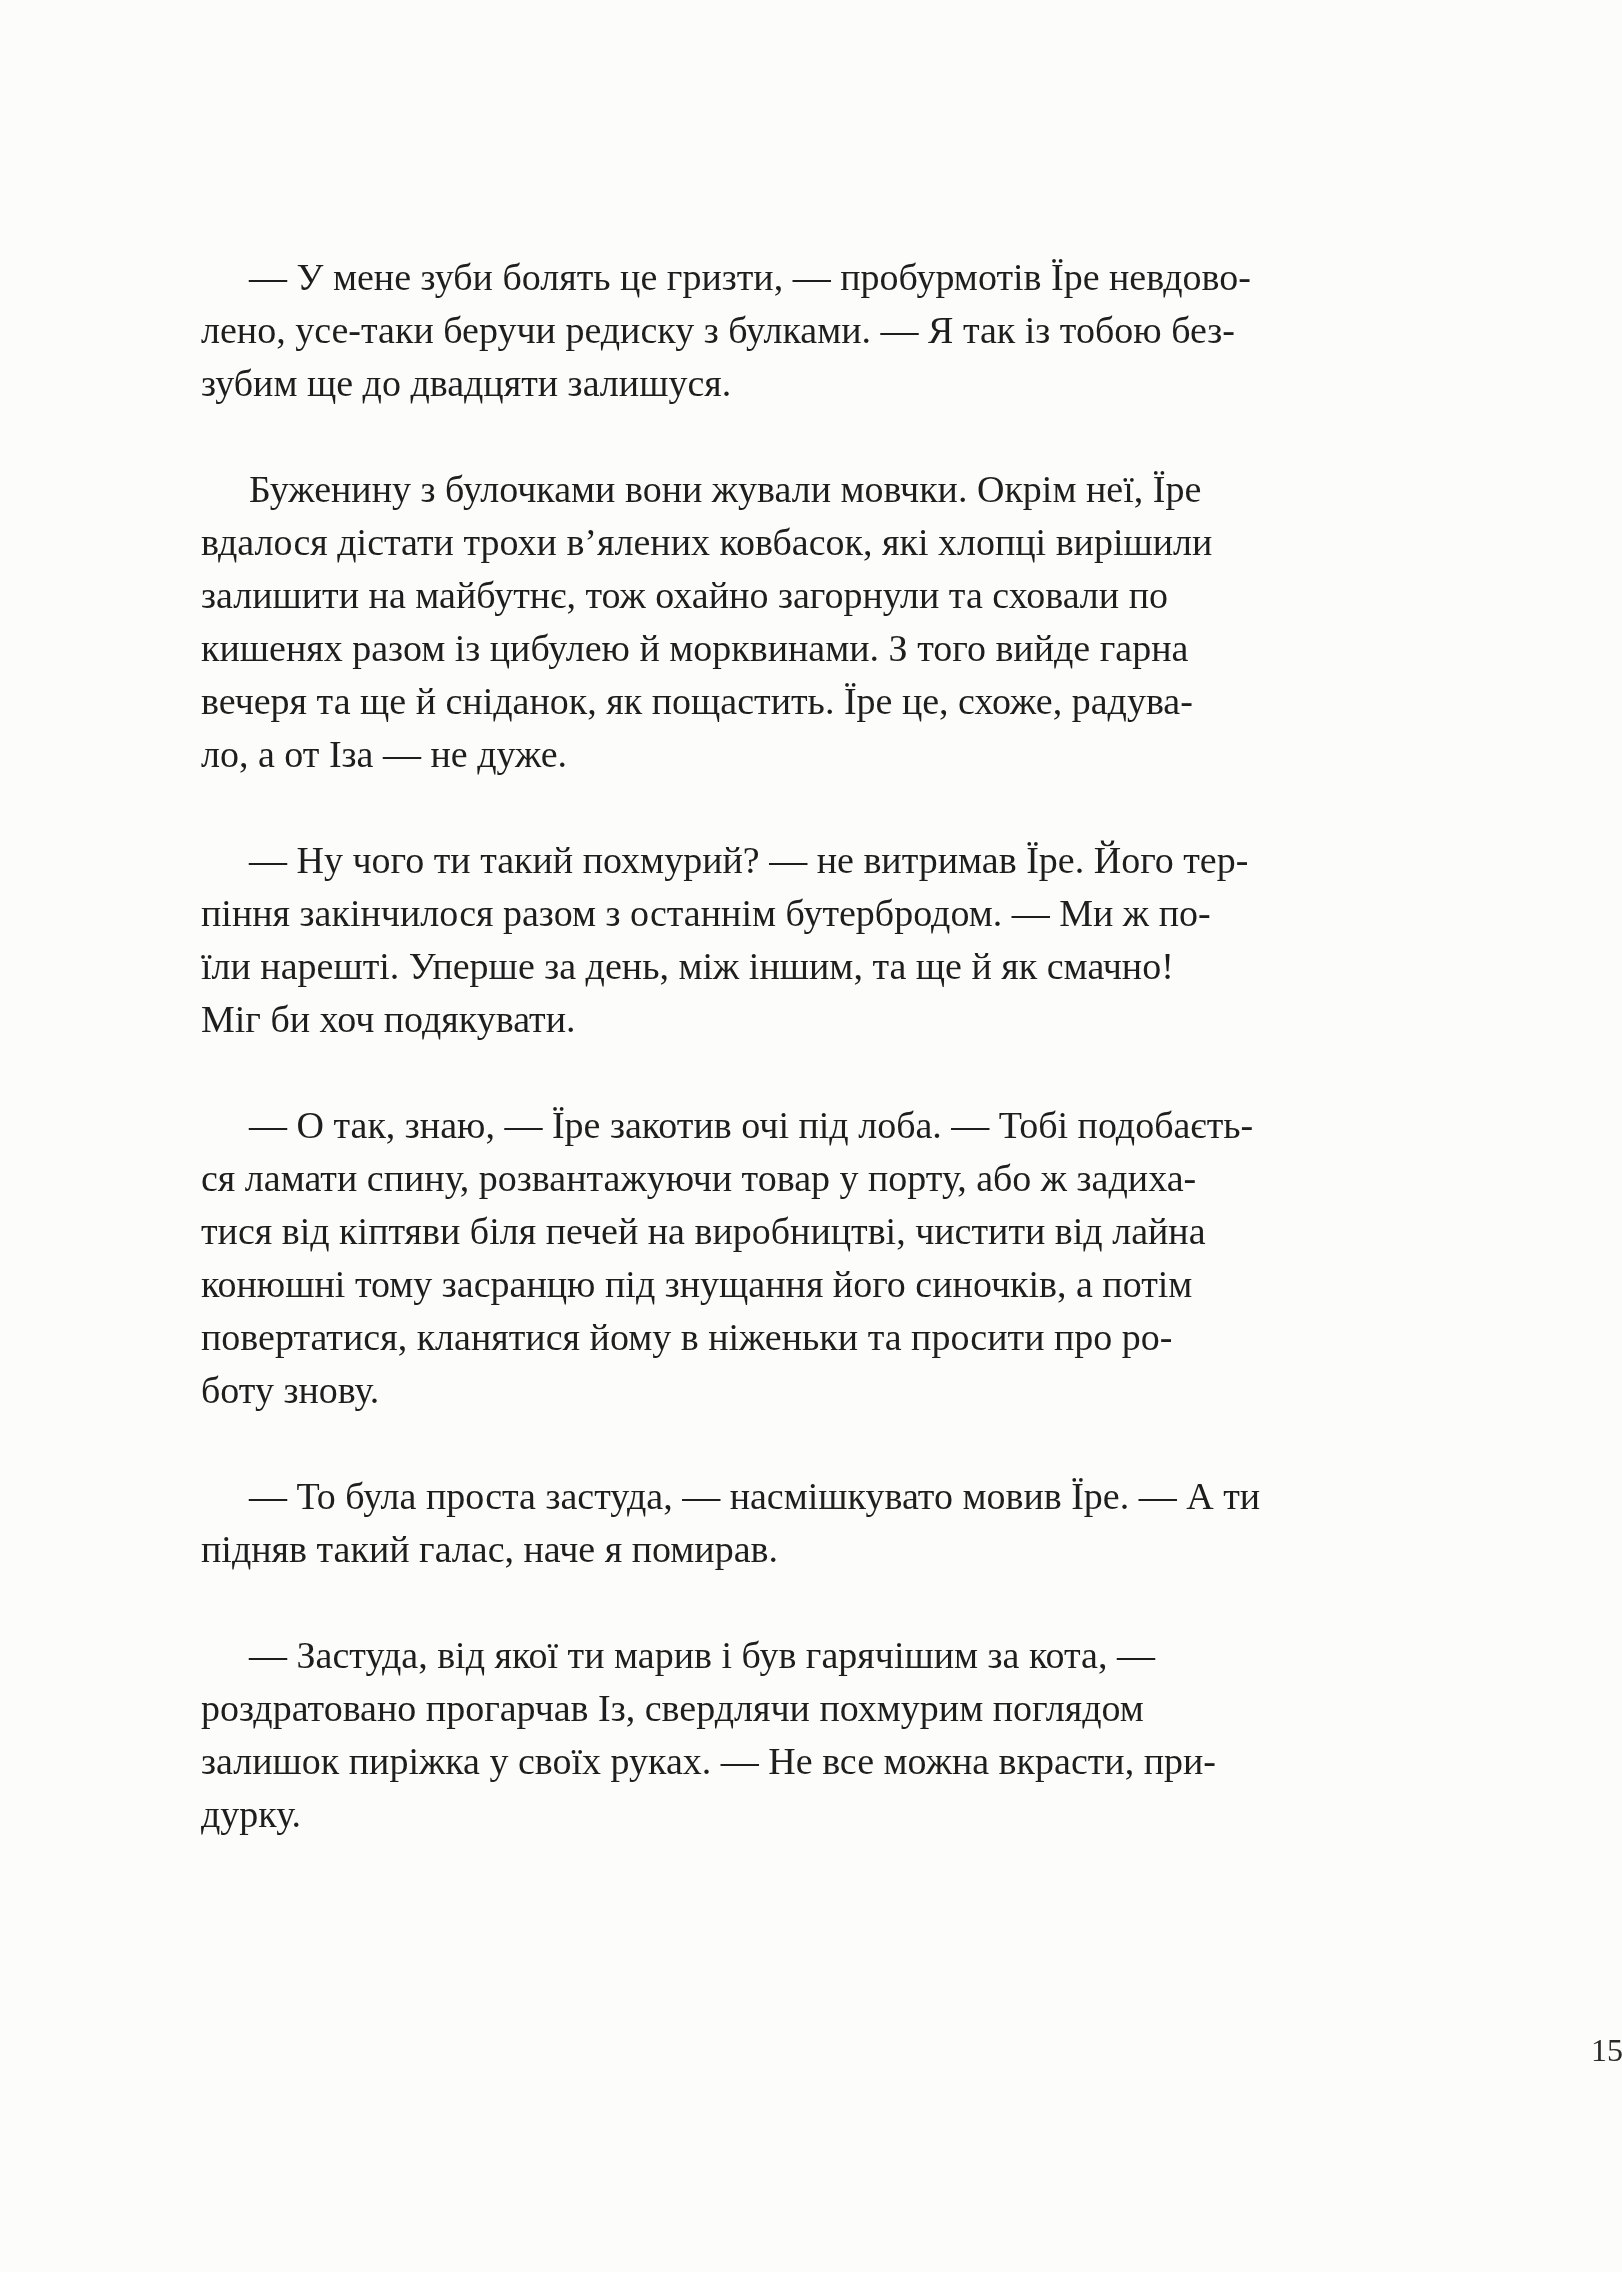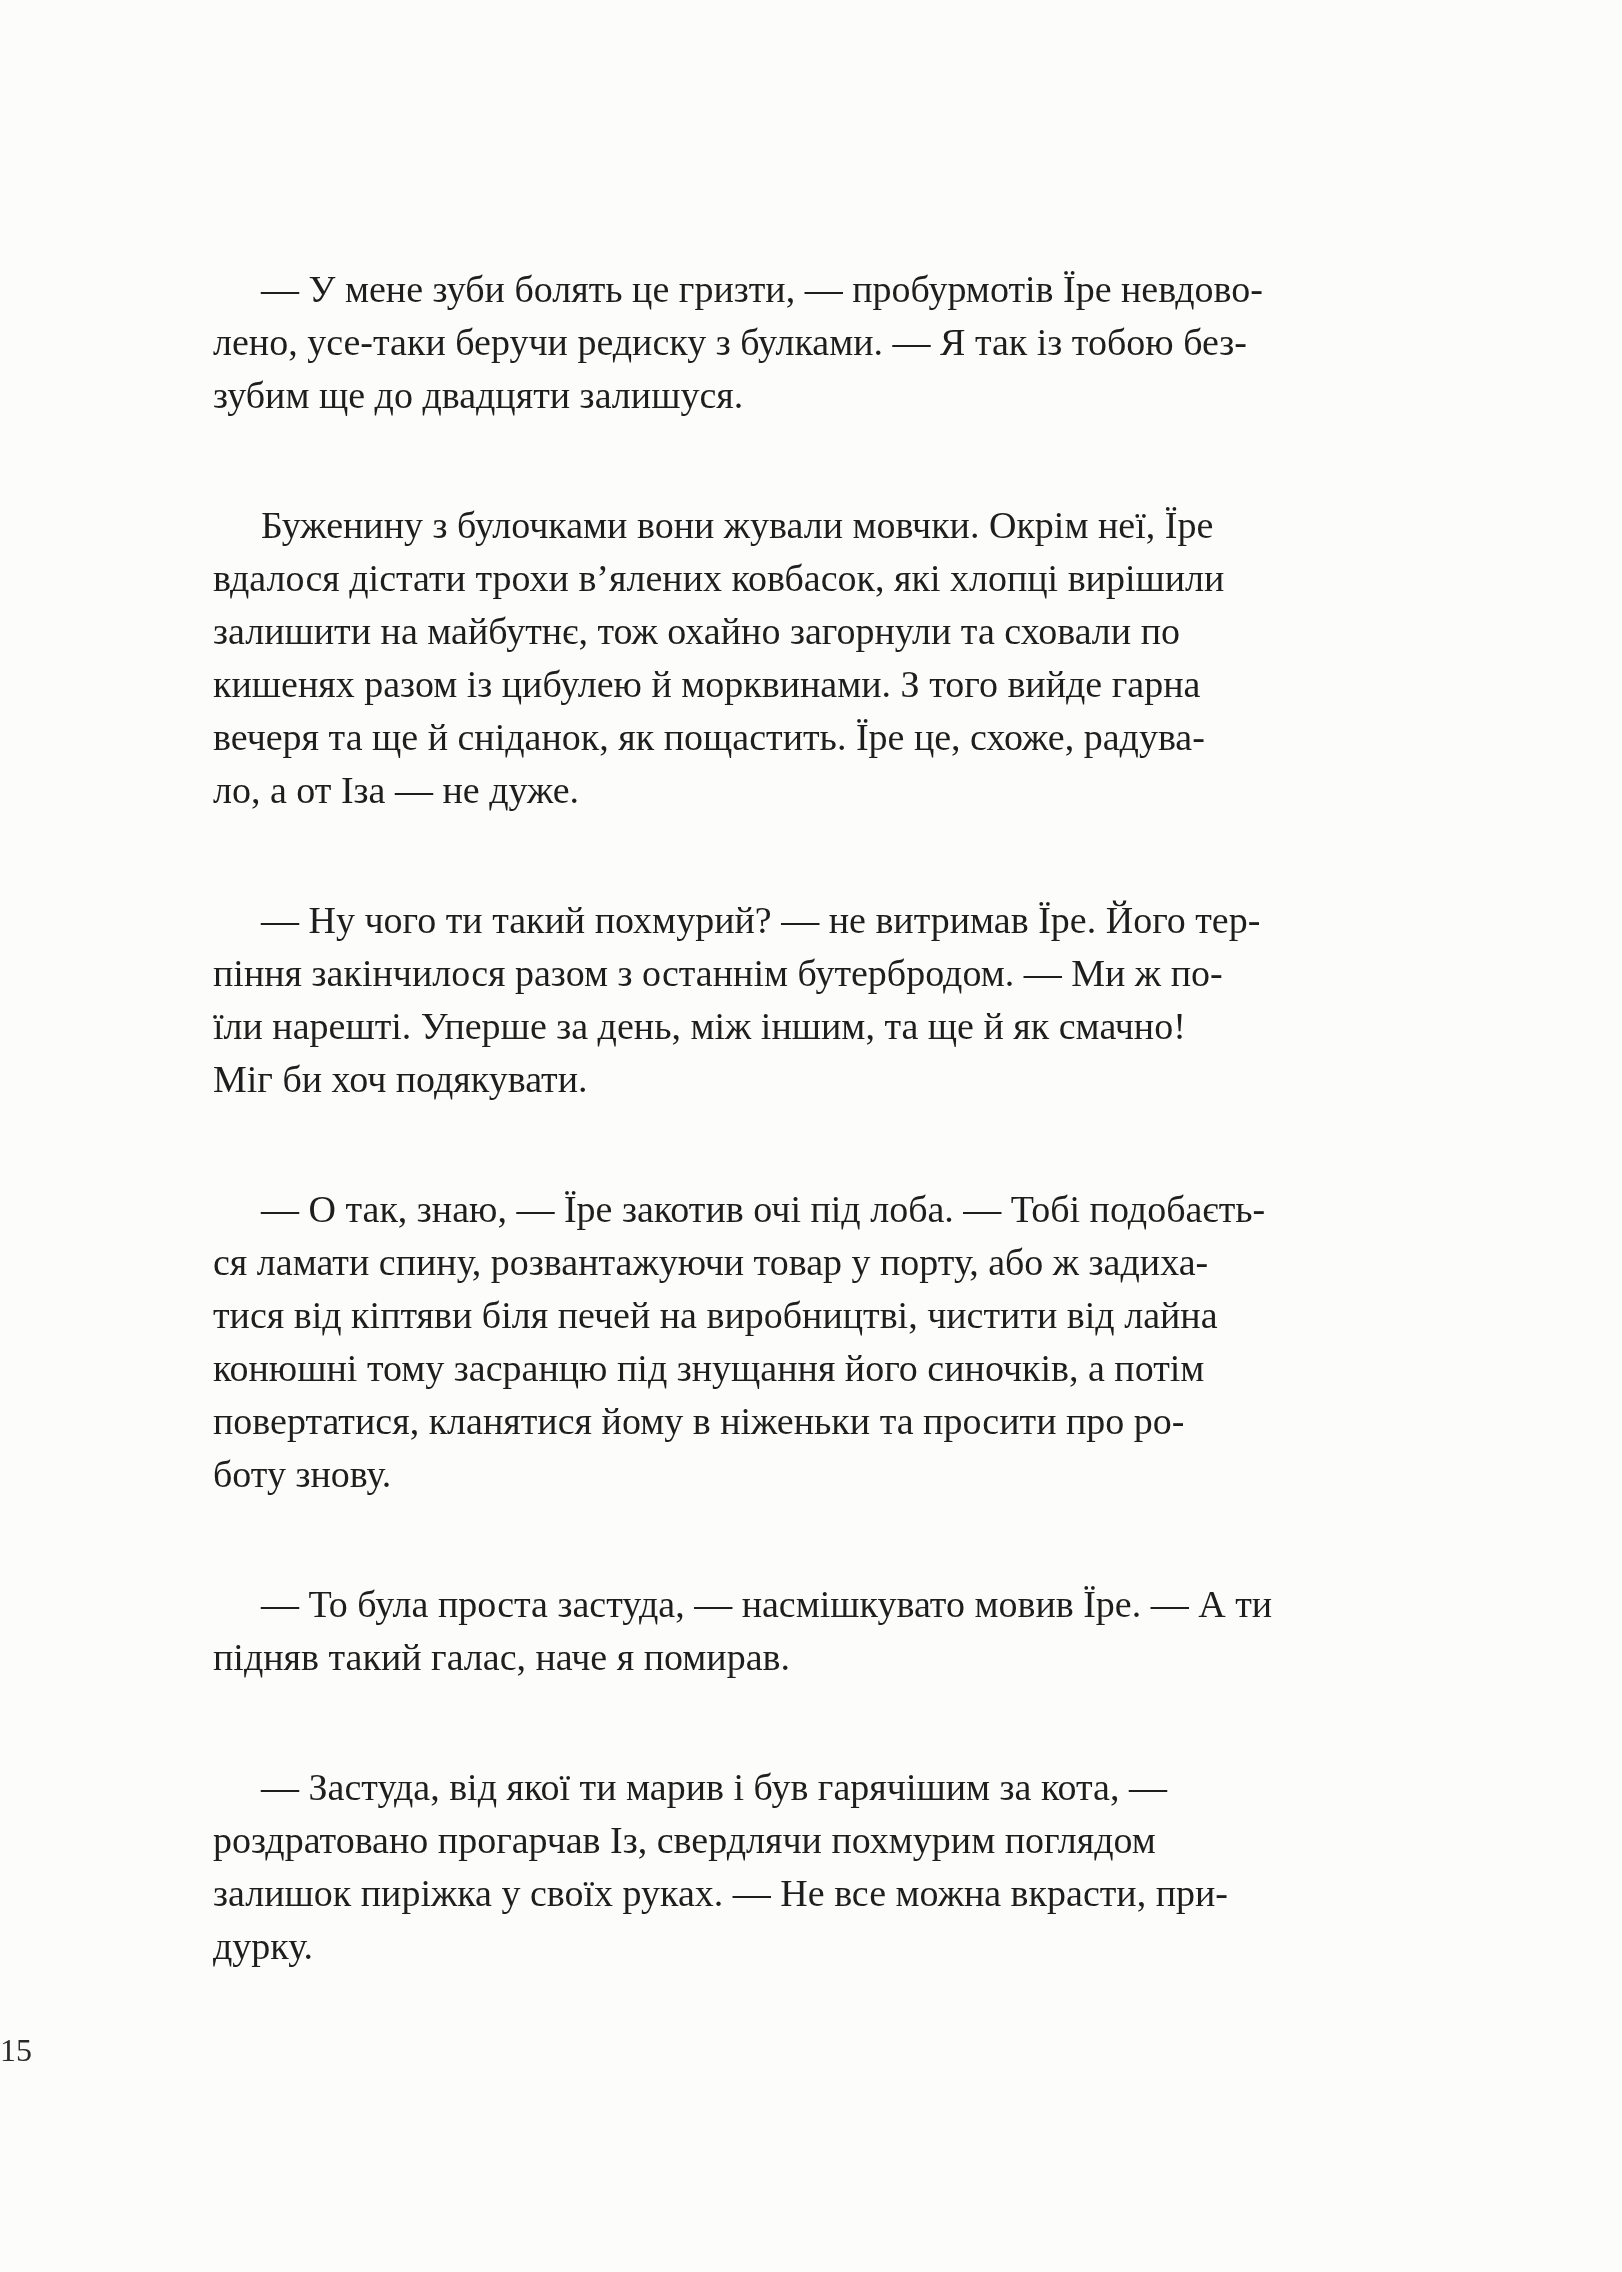--- a/index.html
+++ b/index.html
@@ -24,30 +24,30 @@
     left: 201px;
     top: 198px;
     width: 1214px;
     color: #1e1e1e;
     font-size: 38px;
     line-height: 53px;
     white-space: pre-line;
     text-rendering: optimizeLegibility;
   }
   .text-block p {
-    margin: 12px;
+    margin: 0;
     padding: 0;
     text-indent: 48px;
   }
   .page-number {
     position: absolute;
     left: 0;
     top: 2032px;
     width: 100%;
-    text-align: left;
+    text-align: right;
     color: #2a2a2a;
     font-size: 32px;
     line-height: 37px;
     font-variant-numeric: oldstyle-nums;
   }
 </style>
 </head>
 <body>
 
 <div class="page">

